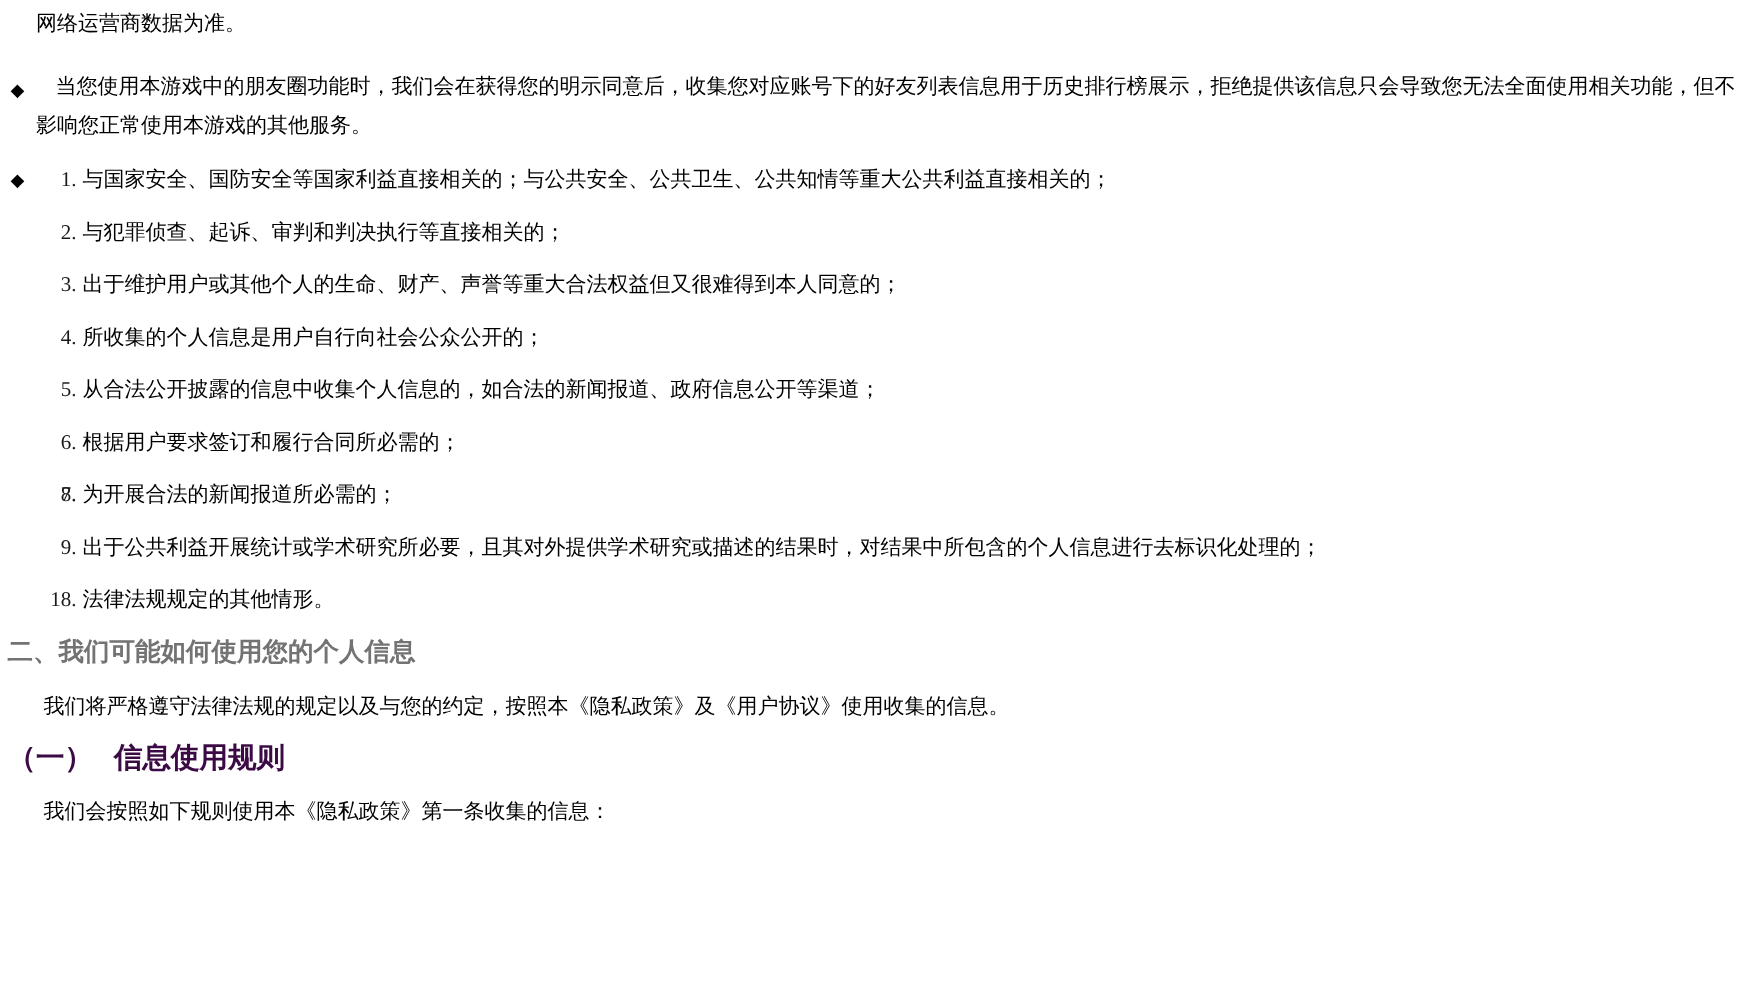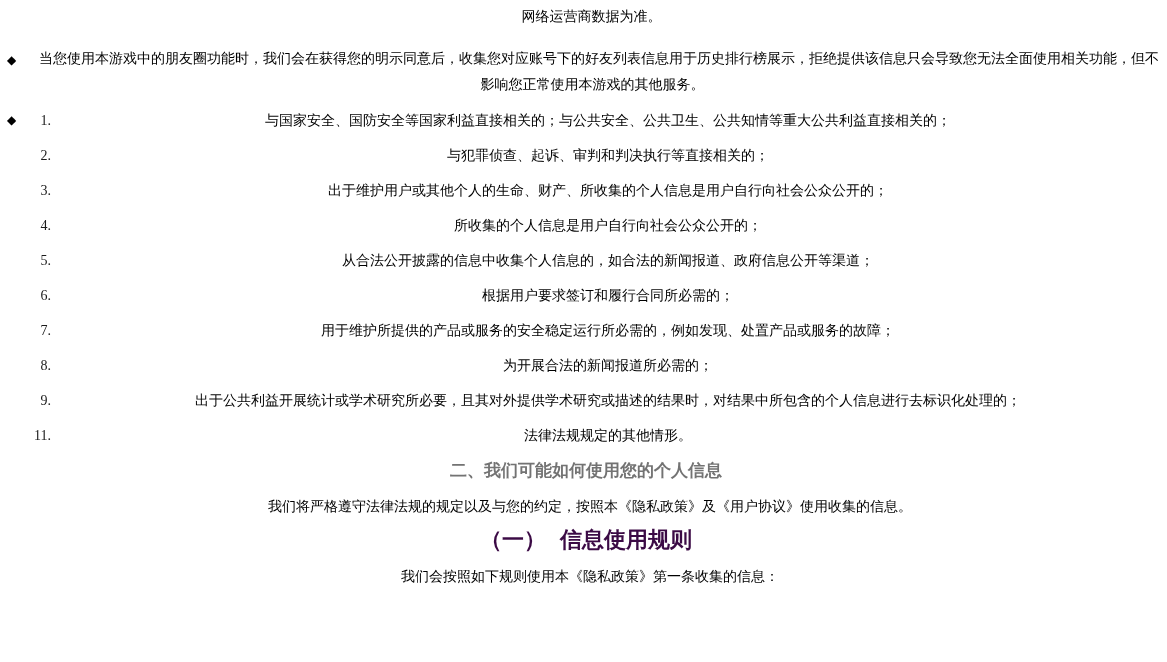--- a/index.html
+++ b/index.html
@@ -11,21 +11,20 @@
     overflow: hidden;
     font-family: "Liberation Serif", "DejaVu Serif", serif;
     font-size: 14px;
     color: #000000;
   }
   .doc {
     position: relative;
     width: 1167px;
     height: 632px;
     padding-top: 6px;
-    text-align: center;
   }
   .carryover {
     margin: 0 8px 0 24px;
     line-height: 22px;
   }
   .bullet-para {
     position: relative;
     margin: 18px 6px 0 24px;
     line-height: 26px;
     text-indent: 13px;
@@ -58,21 +57,21 @@
     font-family: "DejaVu Sans", "Liberation Sans", sans-serif;
     font-weight: bold;
     font-size: 17px;
     line-height: 24px;
     color: #737373;
     margin: 6px 0 0 5px;
   }
   .h-sub {
     font-family: "DejaVu Sans", "Liberation Sans", sans-serif;
     font-weight: bold;
-    font-size: 22px;
+    font-size: 19px;
     line-height: 24px;
     color: #3b0a45;
     margin: 10px 0 0 5px;
   }
   .h-sub .sub-marker { margin-right: 14px; }
   .body-para {
     margin: 14px 16px 0 0;
     line-height: 22px;
     text-indent: 29px;
   }
@@ -97,48 +96,47 @@
     <div class="num-item">
       <span class="num">1.</span>
       <span>与国家安全、国防安全等国家利益直接相关的；与公共安全、公共卫生、公共知情等重大公共利益直接相关的；</span>
     </div>
     <div class="num-item">
       <span class="num">2.</span>
       <span>与犯罪侦查、起诉、审判和判决执行等直接相关的；</span>
     </div>
     <div class="num-item">
       <span class="num">3.</span>
-      <span>出于维护用户或其他个人的生命、财产、所收集的个人信息是用户自行向社会公众公开的；</span>
+      <span>出于维护用户或其他个人的生命、财产、声誉等重大合法权益但又很难得到本人同意的；</span>
     </div>
     <div class="num-item">
       <span class="num">4.</span>
       <span>所收集的个人信息是用户自行向社会公众公开的；</span>
     </div>
     <div class="num-item">
       <span class="num">5.</span>
       <span>从合法公开披露的信息中收集个人信息的，如合法的新闻报道、政府信息公开等渠道；</span>
     </div>
     <div class="num-item">
       <span class="num">6.</span>
       <span>根据用户要求签订和履行合同所必需的；</span>
     </div>
     <div class="num-item">
       <span class="num">7.</span>
-      <span>用于维护所提供的产品或服务的安全稳定运行所必需的，例如发现、处置产品或服务的故障；</span>
     </div>
     <div class="num-item">
       <span class="num">8.</span>
       <span>为开展合法的新闻报道所必需的；</span>
     </div>
     <div class="num-item">
       <span class="num">9.</span>
       <span>出于公共利益开展统计或学术研究所必要，且其对外提供学术研究或描述的结果时，对结果中所包含的个人信息进行去标识化处理的；</span>
     </div>
     <div class="num-item">
-      <span class="num">11.</span>
+      <span class="num">18.</span>
       <span>法律法规规定的其他情形。</span>
     </div>
   </div>
 
   <div class="h-section">二、我们可能如何使用您的个人信息</div>
 
   <div class="body-para">我们将严格遵守法律法规的规定以及与您的约定，按照本《隐私政策》及《用户协议》使用收集的信息。</div>
 
   <div class="h-sub">
     <span class="sub-marker">（一）</span><span>信息使用规则</span>

